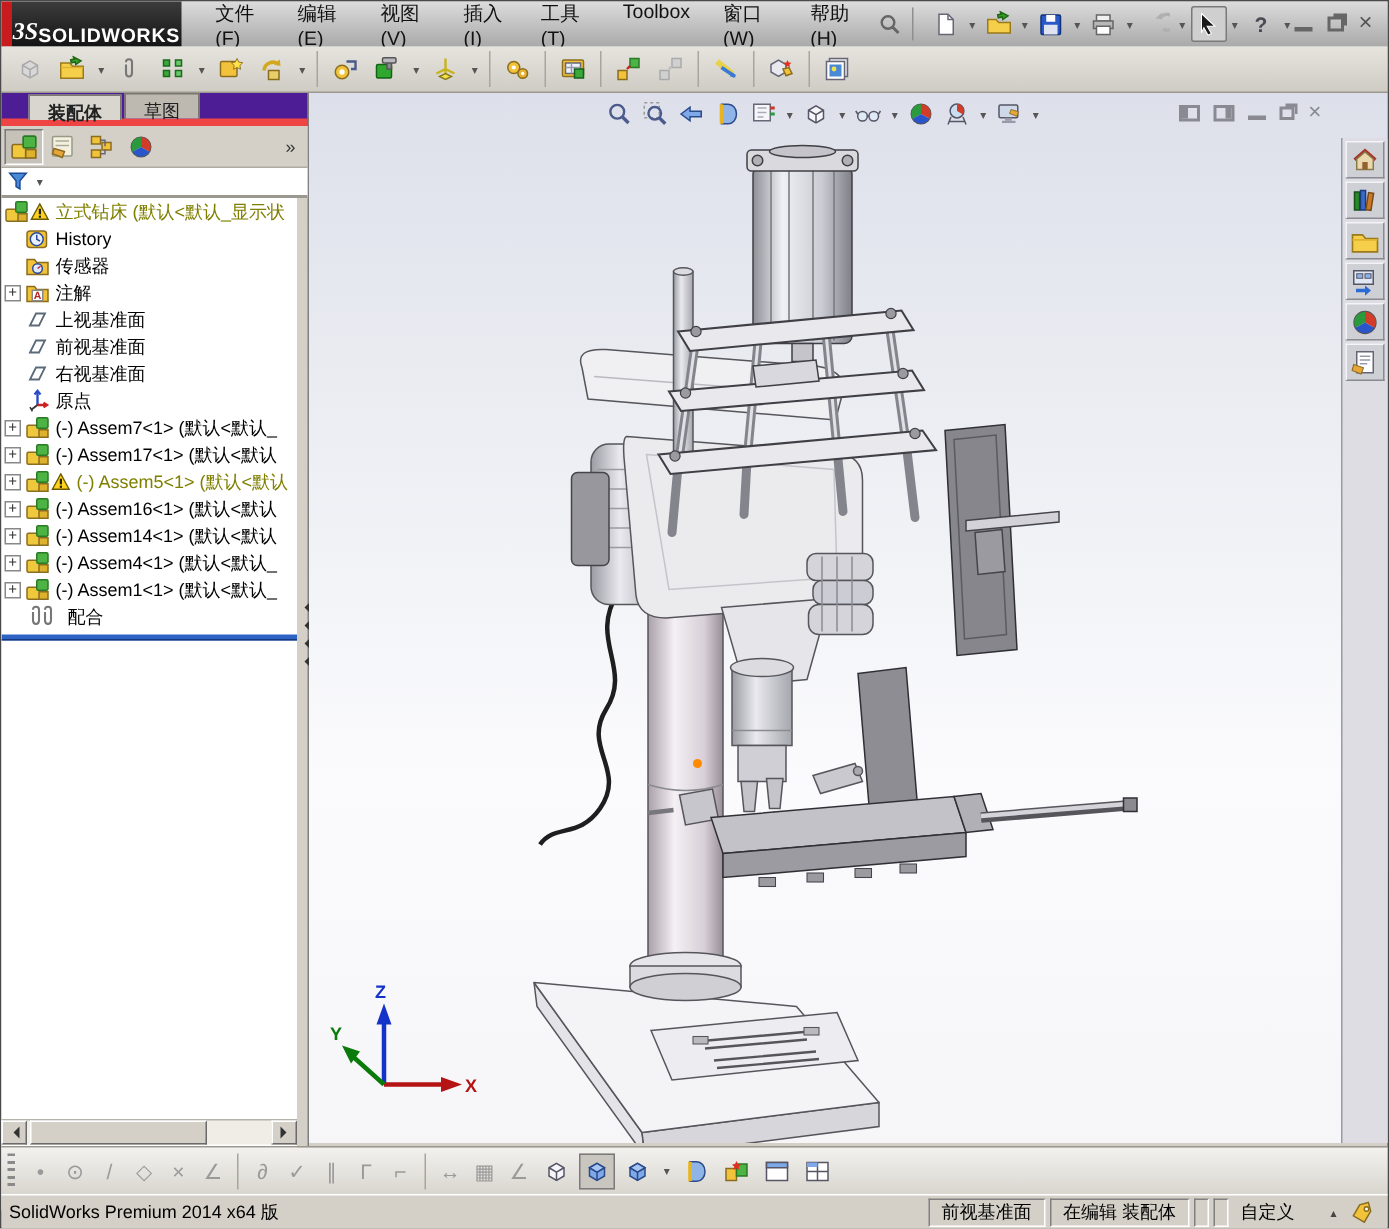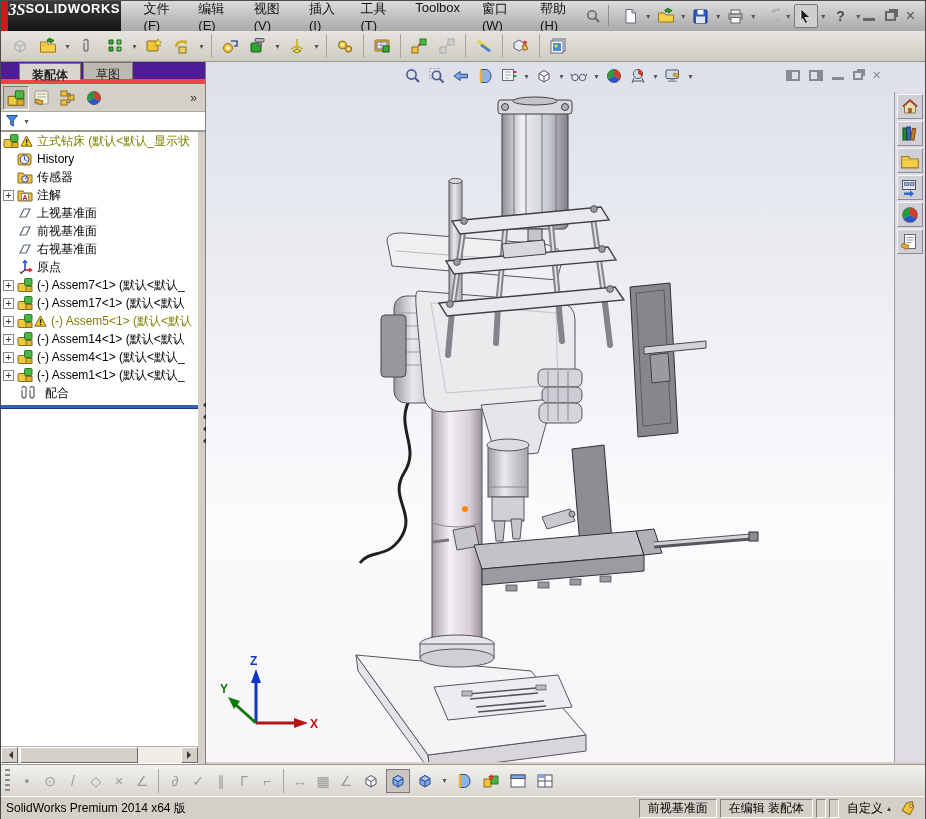--- a/index.html
+++ b/index.html
@@ -2,21 +2,21 @@
 <html><head>
 <meta charset="utf-8">
 <style>
 *{margin:0;padding:0;box-sizing:border-box;font-family:"Liberation Sans",sans-serif}
 html,body{width:926px;height:819px;overflow:hidden;background:#d4d0c8}
 #app{position:relative;width:926px;height:819px;border:1px solid #4a4a4a;background:#d4d0c8}
 
 
 .titlebar{position:absolute;left:0;top:0;width:100%;height:30px;background:linear-gradient(180deg,#dcdcdc,#a9a9a9);display:flex;align-items:center}
 .redstripe{width:7px;height:30px;background:#c81b1e;flex:0 0 auto}
-.logoblock{width:130px;height:30px;background:linear-gradient(180deg,#3c3c3c,#141414);color:#fff;display:flex;align-items:flex-start;justify-content:center;gap:0}
+.logoblock{width:130px;height:30px;background:linear-gradient(180deg,#3c3c3c,#141414);color:#fff;display:flex;align-items:flex-end;justify-content:center;gap:0}
 .logo3s{font-style:italic;font-weight:bold;font-size:16px;font-family:"Liberation Serif",serif}
 .logosw{font-weight:bold;font-size:13px;letter-spacing:.5px}
 .menus{display:flex;gap:4px;margin-left:14px}
 .menu{padding:3px 9px;font-size:13px;color:#111;cursor:default}
 .qsep{width:1px;height:22px;background:#8f8f8f;margin:0 4px}
 .quick{display:flex;align-items:center;gap:1px;margin-left:6px}
 .qbtn{width:24px;height:24px;display:flex;align-items:center;justify-content:center}
 .qbtn.pressed{border:1px solid #7a7a7a;background:#cfcfcf;border-radius:2px}
 .caret{font-size:8px;color:#555;width:9px;text-align:center}
 .caret::before{content:"▾"}
@@ -82,21 +82,21 @@
 .g{width:20px;text-align:center;font-size:14px;color:#9a9a9a}
 .bbtn{width:24px;height:24px;display:flex;align-items:center;justify-content:center}
 .bbtn.pressed{border:1px solid #7a7a7a;background:#c9c6bf}
 
 
 .statusbar{position:absolute;left:0;top:795px;width:100%;height:24px;background:#d4d0c8;border-top:1px solid #fff;display:flex;align-items:center;font-family:"DejaVu Sans Mono",monospace;font-size:12px}
 .sleft{padding-left:5px;color:#000}
 .scell{border:1px solid;border-color:#808080 #fff #fff #808080;height:19px;display:flex;align-items:center;justify-content:center;padding:0 8px;margin-left:3px}
 .scluster{position:absolute;right:8px;display:flex;align-items:center}
 .snarrow{width:10px;padding:0}
-.scustom{padding:0 8px;display:flex;align-items:center;gap:4px}
+.scustom{padding:0 8px;display:flex;align-items:center;gap:24px}
 .upcaret{font-size:8px;color:#444}
 .upcaret::before{content:"▴"}
 svg{display:block}
 </style>
 </head>
 <body>
 
 <svg width="0" height="0" style="position:absolute">
 <defs>
 <symbol id="i-asm" viewBox="0 0 16 16">
@@ -477,20 +477,27 @@
       </div>
       <div class="trow olive">
         <span class="expand"></span>
         <svg class="ti">
             <use href="#i-asm"></use>
           </svg>
         <svg class="ti warn">
             <use href="#i-warn"></use>
           </svg>
         <span class="lbl">(-) Assem5&lt;1&gt; (默认&lt;默认</span>
+      </div>
+      <div class="trow">
+        <span class="expand"></span>
+        <svg class="ti">
+            <use href="#i-asm"></use>
+          </svg>
+        <span class="lbl">(-) Assem16&lt;1&gt; (默认&lt;默认</span>
       </div>
       <div class="trow">
         <span class="expand"></span>
         <svg class="ti">
             <use href="#i-asm"></use>
           </svg>
         <span class="lbl">(-) Assem14&lt;1&gt; (默认&lt;默认</span>
       </div>
       <div class="trow">
         <span class="expand"></span>

